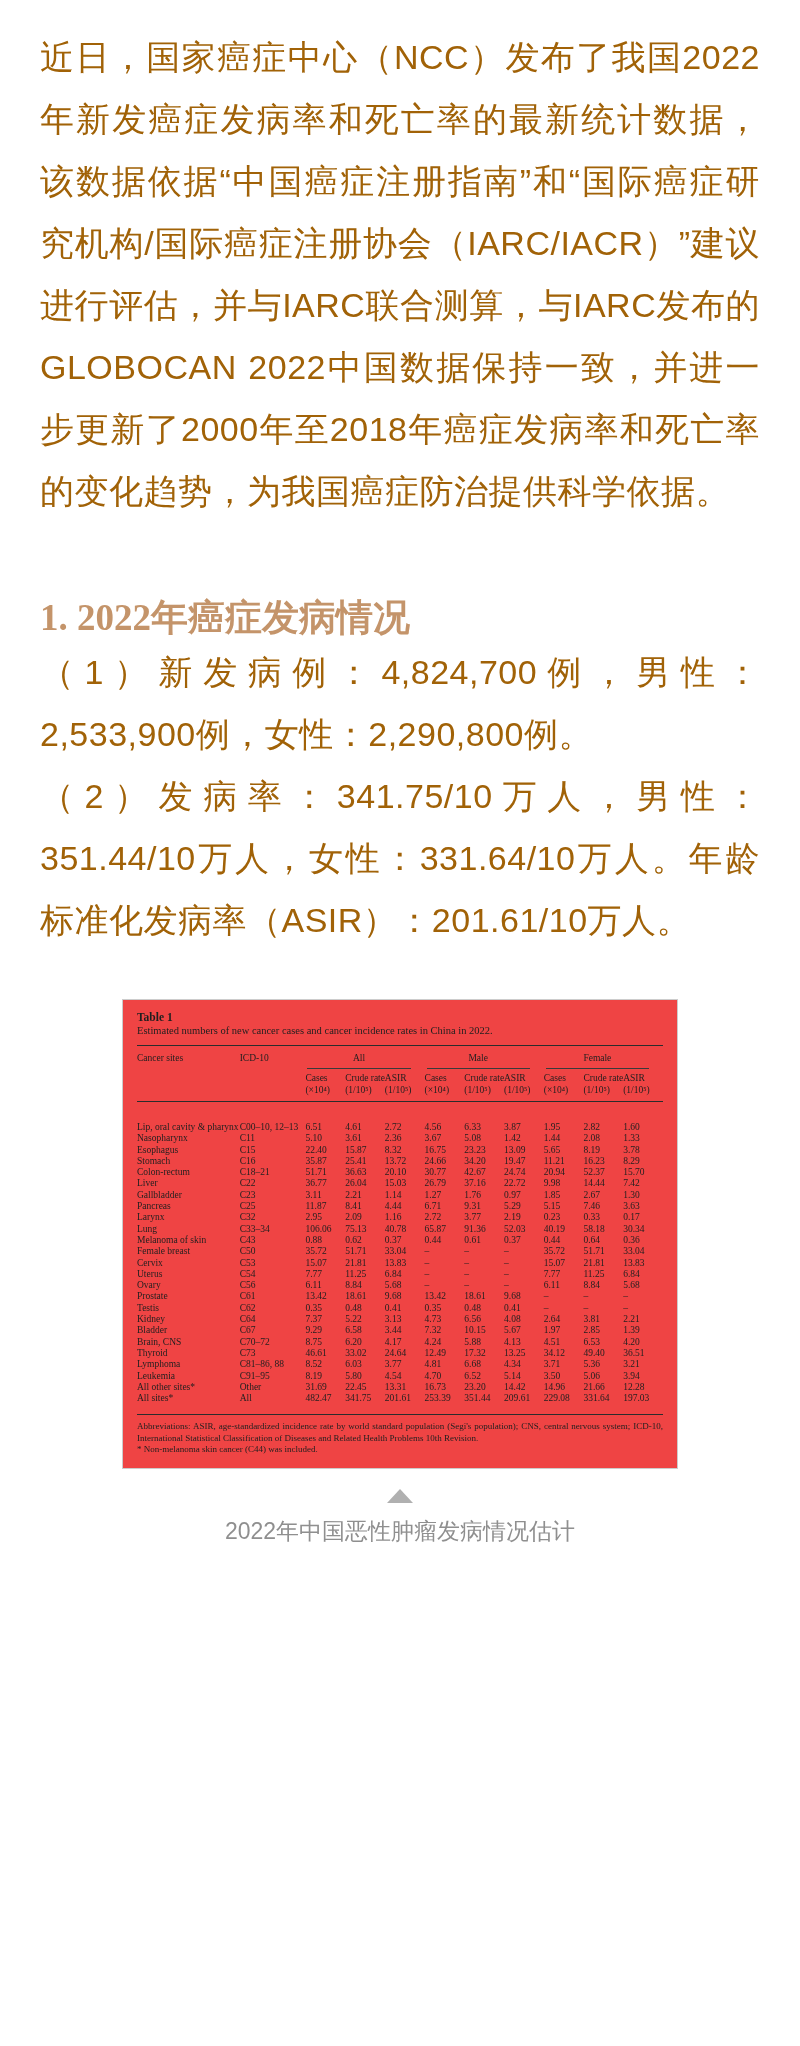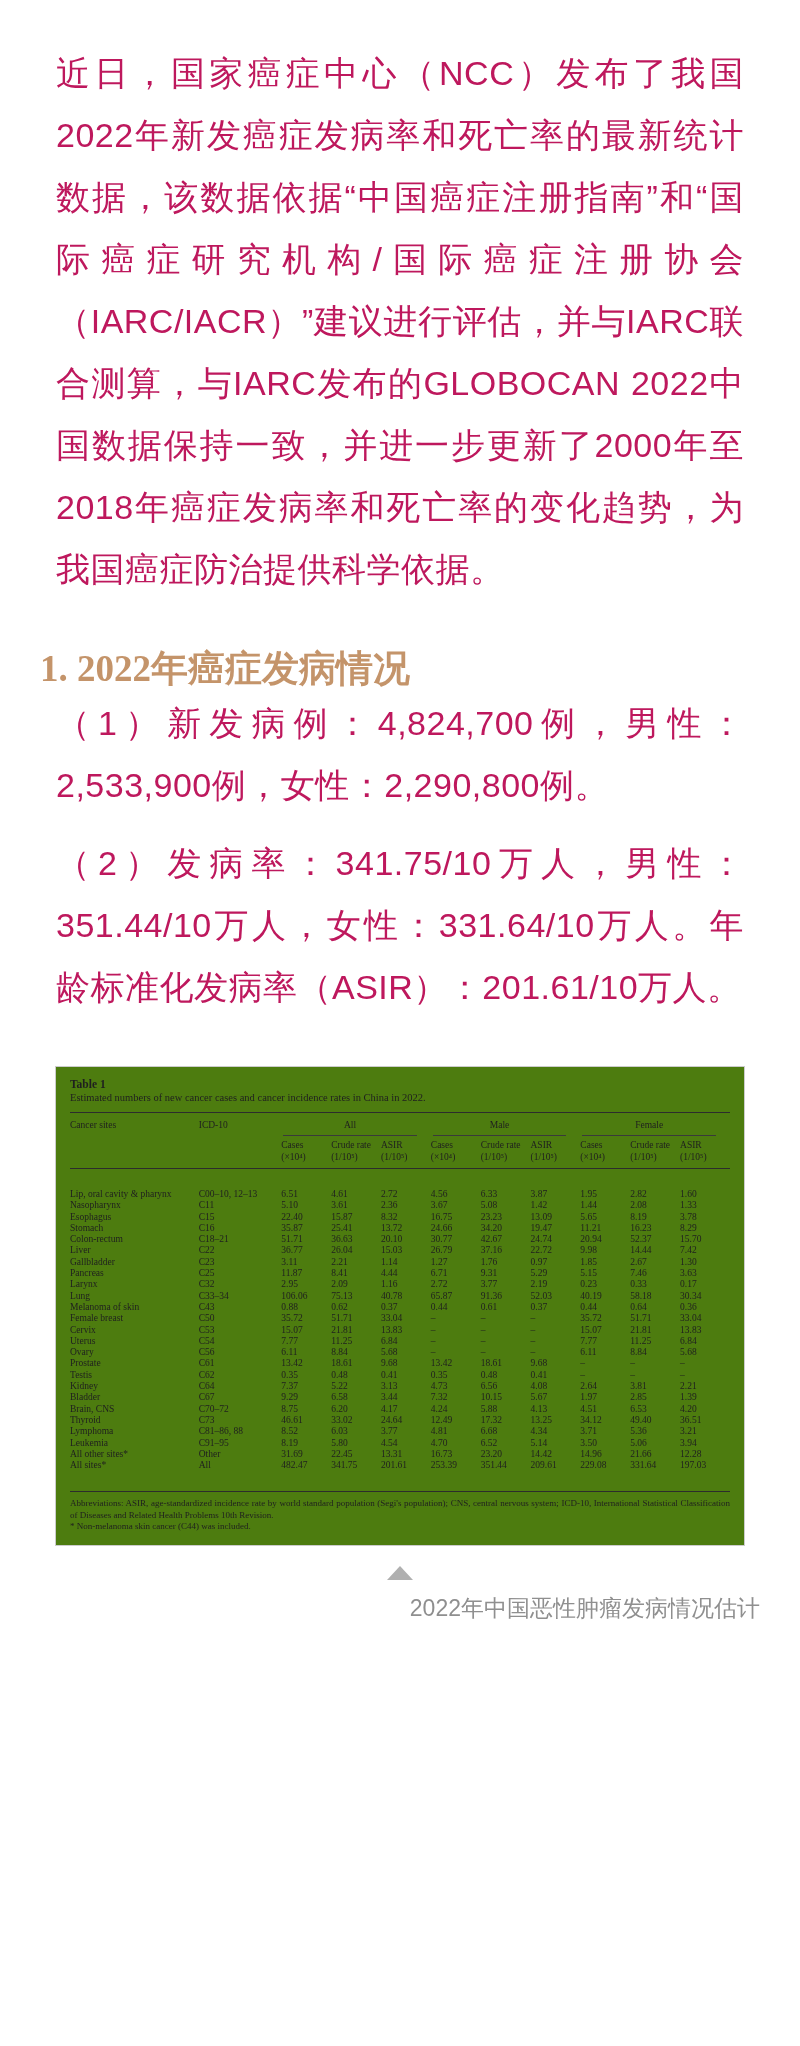--- a/index.html
+++ b/index.html
@@ -5,45 +5,45 @@
   * { box-sizing: border-box; }
   html, body { margin: 0; padding: 0; background: #ffffff; }
   body {
     width: 800px;
     font-family: "Liberation Sans", "DejaVu Sans", sans-serif;
     color: #3e3e3e;
   }
   .page { padding: 26px 40px 15px 40px; }
 
   p.body-text {
-    margin: 16px;
+    margin: 0;
     font-size: 34px;
     line-height: 62px;
     text-align: justify;
-    color: #be185d;
+    color: #a16207;
     letter-spacing: 0.5px;
   }
   p.body-text.stat { margin-top: 0; }
 
   h2.section-heading {
-    margin: 46px 0 0 0;
+    margin: 73px 0 0 0;
     font-family: "Liberation Serif", "DejaVu Serif", serif;
     font-size: 37px;
     line-height: 46px;
     font-weight: bold;
     color: #c4946a;
   }
   .after-heading { margin-top: 44px; }
 
   
   .table-figure {
-    width: 690px;
+    width: 556px;
     margin: 48px auto 14px auto;
     border: 1px solid #cccccc;
-    background: #4d7c0f;
+    background: #ef4444;
     padding: 10px 14px 12px 14px;
     font-family: "Liberation Serif", "DejaVu Serif", serif;
     color: #1f1f1f;
   }
   .tbl-title { font-size: 11.5px; font-weight: bold; line-height: 14px; }
   .tbl-subtitle { font-size: 10.5px; line-height: 14px; margin-bottom: 7px; }
 
   table.paper-table {
     width: 100%;
     border-collapse: collapse;
@@ -62,35 +62,35 @@
   .grp-inner {
     text-align: center;
     border-bottom: 1px solid #3a3a3a;
     padding-bottom: 4px;
     margin: 0 14px 0 2px;
   }
   tr.h2 th { padding: 4px 0 5px 0; line-height: 11.5px; border-bottom: 1.5px solid #2c2c2c; }
   th.c-site, th.c-icd { border-bottom: 1.5px solid #2c2c2c; }
   tbody td { line-height: 11.3px; }
   tbody tr:first-child td { padding-top: 20px; }
-  tbody tr:last-child td { border-bottom: 1.5px solid #2c2c2c; padding-bottom: 20px; }
+  tbody tr:last-child td { border-bottom: 1.5px solid #2c2c2c; padding-bottom: 10px; }
   .tbl-footnotes { margin-top: 6px; font-size: 9px; line-height: 11.5px; text-align: justify; }
   .tbl-footnotes p { margin: 0; }
 
   
   .collapse-triangle {
     width: 0; height: 0;
     margin: 20px auto 0 auto;
     border-left: 13px solid transparent;
     border-right: 13px solid transparent;
     border-bottom: 14px solid #b0b0b0;
   }
   .figure-caption {
     margin-top: 13px;
-    text-align: right;
+    text-align: center;
     font-size: 23px;
     line-height: 30px;
     color: #8f8f8f;
   }
   .para3 { margin-top: 76px; }
 </style>
 </head>
 <body>
 
 <div class="page">

